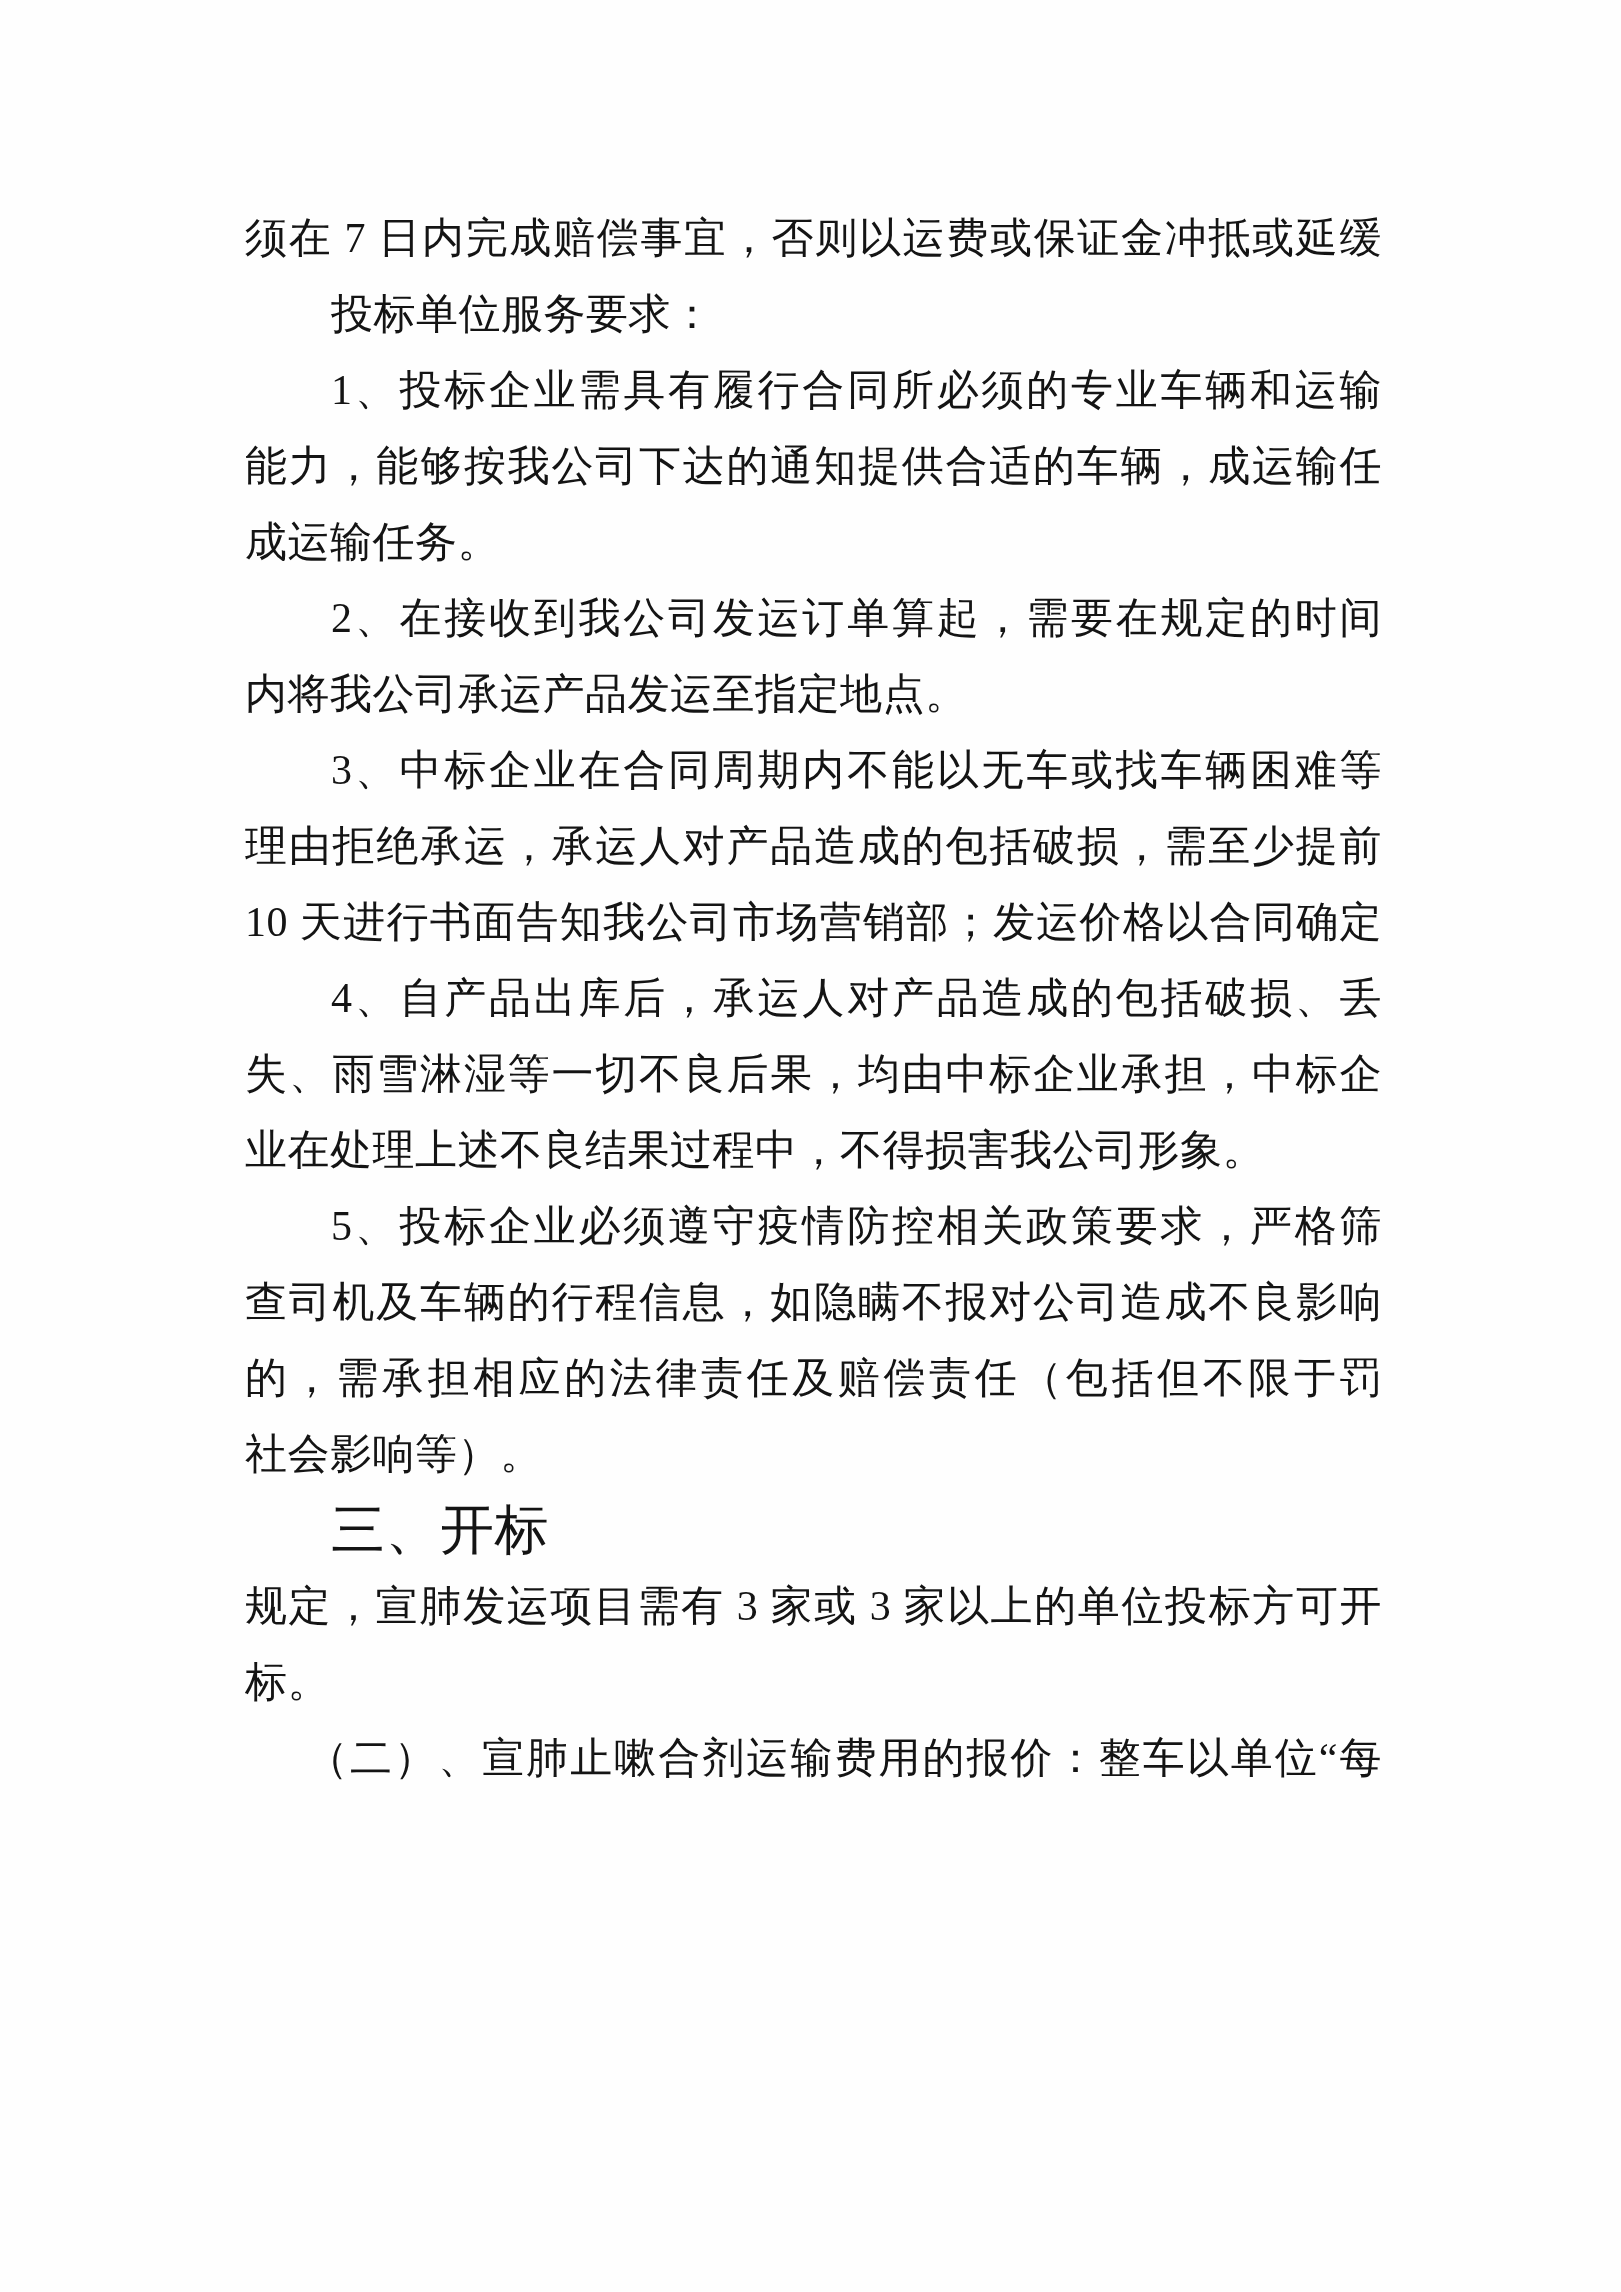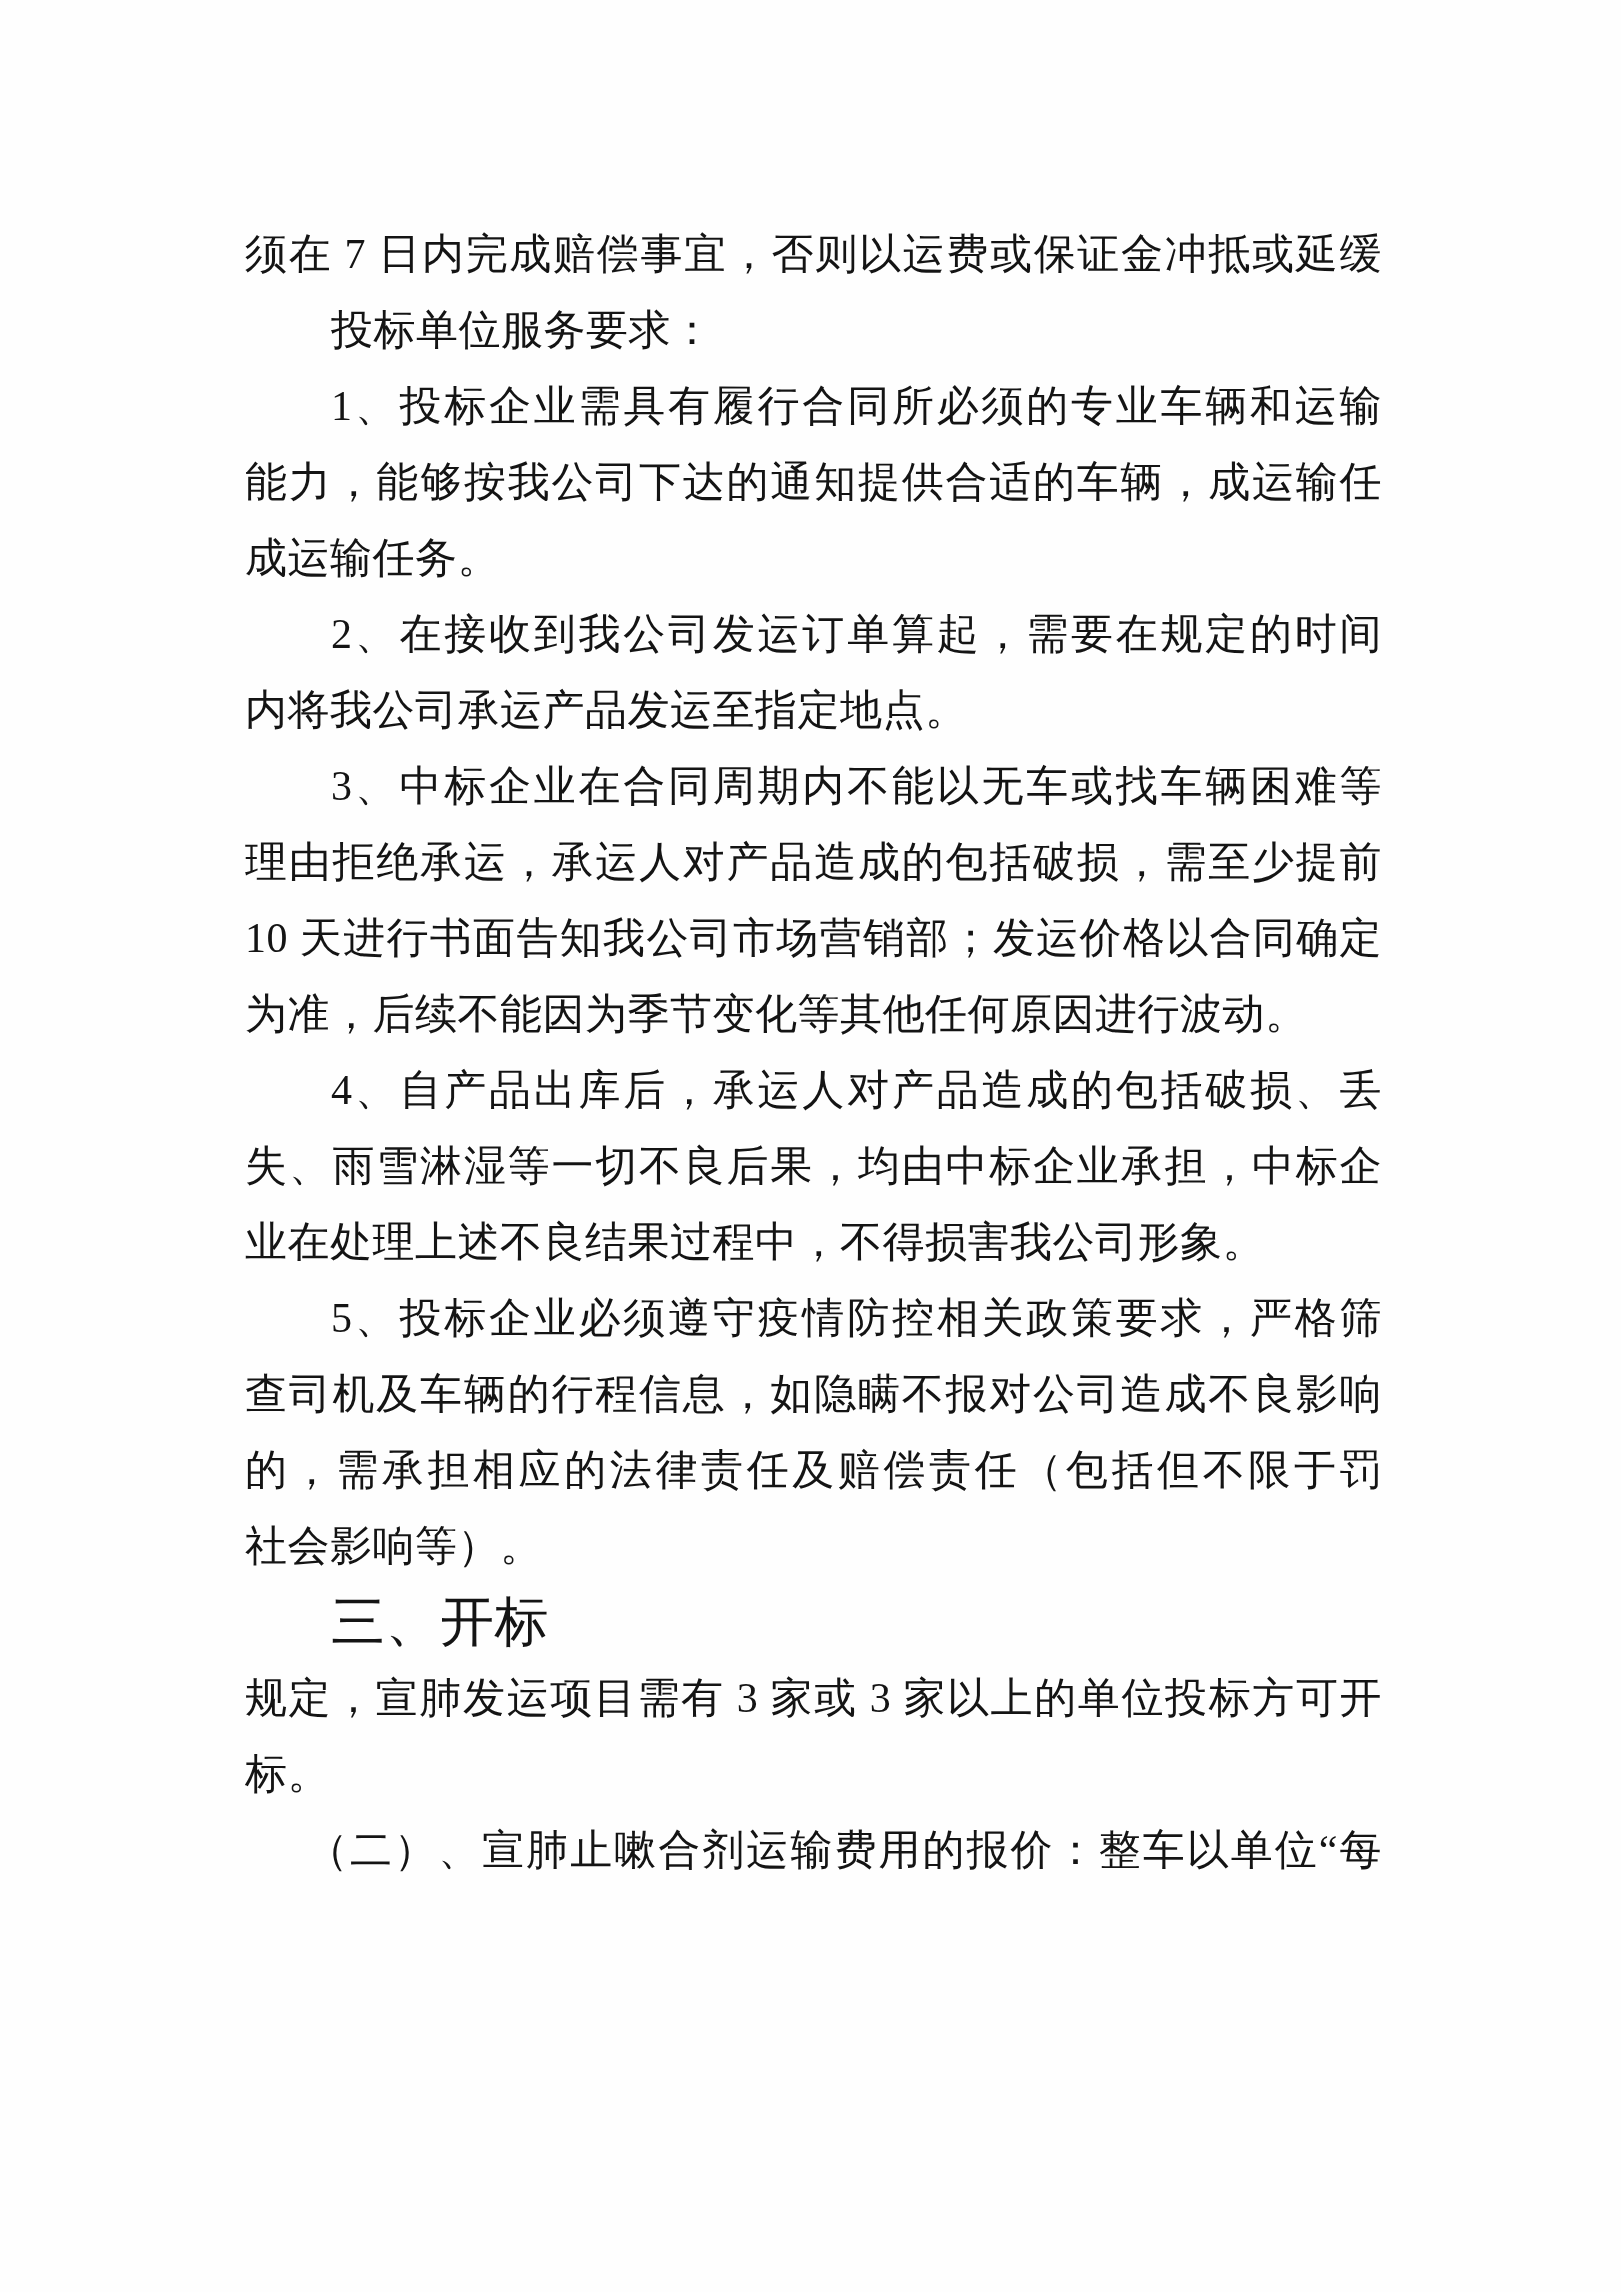--- a/index.html
+++ b/index.html
@@ -9,21 +9,21 @@
     height: 2293px;
     margin: 0 auto;
     background: #fefefe;
     overflow: hidden;
     font-family: "Liberation Serif", "DejaVu Serif", serif;
     color: #141414;
   }
   .content {
     position: absolute;
     left: 245px;
-    top: 216px;
+    top: 200px;
     width: 1137px;
   }
   .ln {
     height: 76px;
     line-height: 76px;
     font-size: 42px;
     text-align: left;
     white-space: normal;
     overflow: hidden;
     letter-spacing: 0.5px;
@@ -42,21 +42,20 @@
     <div class="ln j">须在 7 日内完成赔偿事宜，否则以运费或保证金冲抵或延缓</div>
     <div class="ln i2 b">投标单位服务要求：</div>
     <div class="ln i2 j">1、投标企业需具有履行合同所必须的专业车辆和运输</div>
     <div class="ln j">能力，能够按我公司下达的通知提供合适的车辆，成运输任务</div>
     <div class="ln">成运输任务。</div>
     <div class="ln i2 j">2、在接收到我公司发运订单算起，需要在规定的时间</div>
     <div class="ln">内将我公司承运产品发运至指定地点。</div>
     <div class="ln i2 j">3、中标企业在合同周期内不能以无车或找车辆困难等</div>
     <div class="ln j">理由拒绝承运，承运人对产品造成的包括破损，需至少提前</div>
     <div class="ln j">10 天进行书面告知我公司市场营销部；发运价格以合同确定</div>
-    <div class="ln">为准，后续不能因为季节变化等其他任何原因进行波动。</div>
     <div class="ln i2 j">4、自产品出库后，承运人对产品造成的包括破损、丢</div>
     <div class="ln j">失、雨雪淋湿等一切不良后果，均由中标企业承担，中标企</div>
     <div class="ln">业在处理上述不良结果过程中，不得损害我公司形象。</div>
     <div class="ln i2 j">5、投标企业必须遵守疫情防控相关政策要求，严格筛</div>
     <div class="ln j">查司机及车辆的行程信息，如隐瞒不报对公司造成不良影响</div>
     <div class="ln j">的，需承担相应的法律责任及赔偿责任（包括但不限于罚款、</div>
     <div class="ln">社会影响等）。</div>
     <div class="ln i2 b h2">三、开标</div>
     <div class="ln j">规定，宣肺发运项目需有 3 家或 3 家以上的单位投标方可开</div>
     <div class="ln">标。</div>

